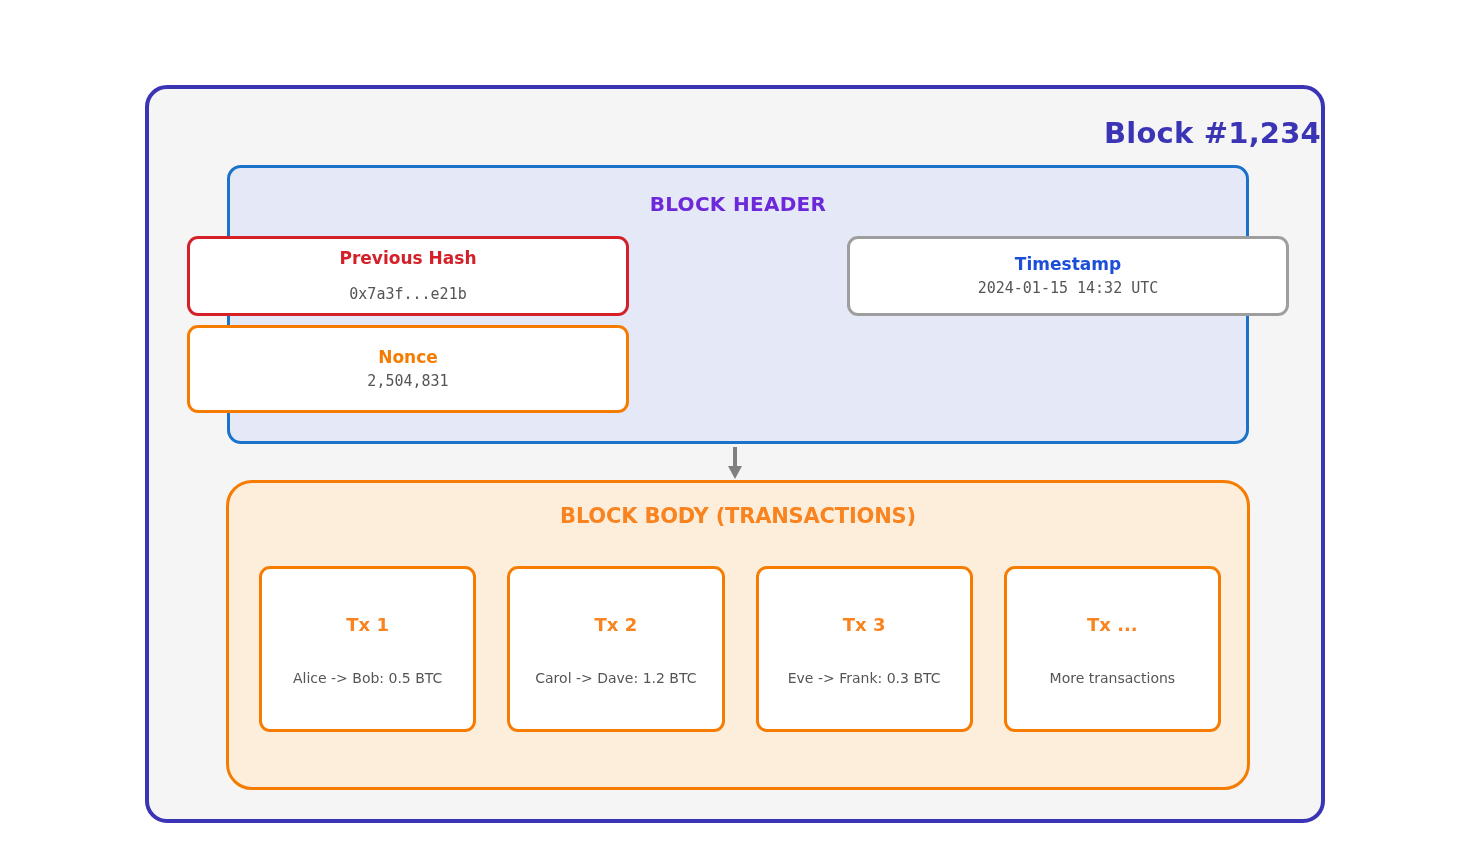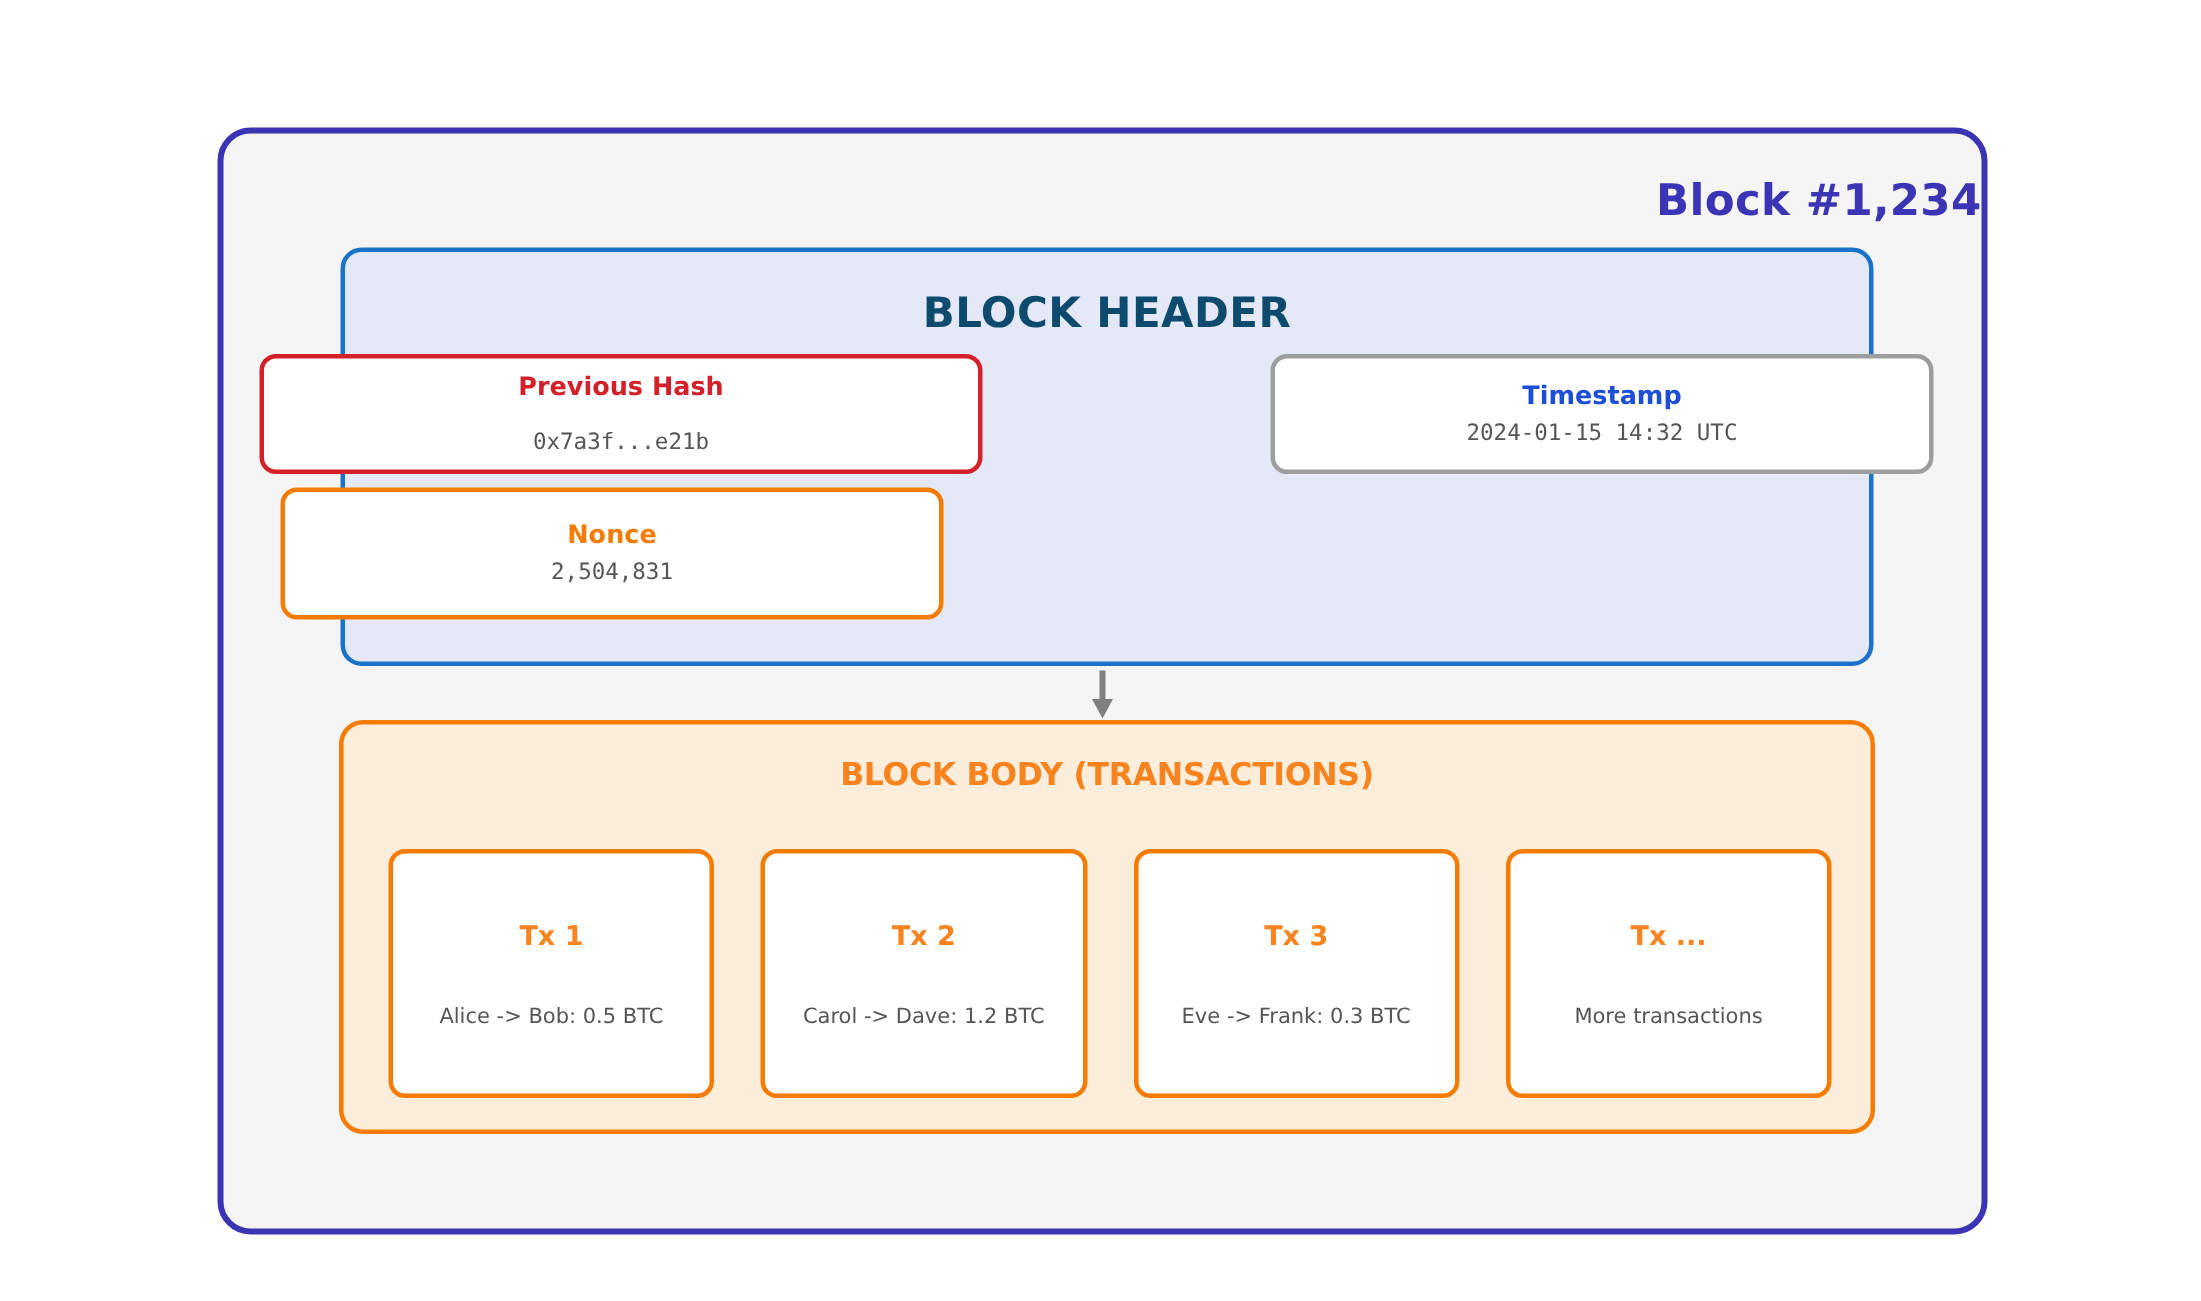--- a/index.html
+++ b/index.html
@@ -53,23 +53,23 @@
     border: 3px solid #1a73c8;
     border-radius: 14px;
     background: #e4e8f7;
   }
   #block-header-title {
     position: absolute;
     left: 0;
     top: 24px;
     width: 100%;
     text-align: center;
-    font-size: 28px;
-    font-weight: bold;
-    color: #0c4a6e;
+    font-size: 20px;
+    font-weight: bold;
+    color: #6d28d9;
     letter-spacing: 0.3px;
   }
 
   
   .hfield {
     position: absolute;
     box-sizing: border-box;
     background: #ffffff;
     border-radius: 11px;
     border: 3px solid #888;
@@ -85,21 +85,21 @@
   }
   .hfield .f-value {
     font-family: "DejaVu Sans Mono", "Liberation Mono", monospace;
     font-size: 15px;
     color: #555555;
     line-height: 1.35;
     margin-top: 2px;
   }
 
   
-  #field-prev-hash  { left: 24px;  top: 147px; width: 482px; height: 80px; border-color: #d32029; gap: 12px; }
+  #field-prev-hash  { left: 38px;  top: 147px; width: 442px; height: 80px; border-color: #d32029; gap: 12px; }
   #field-nonce      { left: 38px;  top: 236px; width: 442px; height: 88px; border-color: #f57c00; }
   #field-timestamp  { left: 698px; top: 147px; width: 442px; height: 80px; border-color: #9e9e9e; }
   #field-merkle     { left: 698px; top: 236px; width: 442px; height: 80px; border-color: #1f9b2f; }
 
   #field-prev-hash  .f-label { color: #d32029; }
   #field-nonce      .f-label { color: #f57c00; }
   #field-timestamp  .f-label { color: #1d4ed8; }
   #field-merkle     .f-label { color: #1f9b2f; }
 
   
@@ -111,24 +111,24 @@
     width: 20px;
     height: 34px;
   }
 
   
   #block-body-section {
     position: absolute;
     left: 77px;   
     top: 391px;   
     width: 1024px;
-    height: 276px;
+    height: 310px;
     box-sizing: border-box;
     border: 3px solid #f57c00;
-    border-radius: 16px;
+    border-radius: 26px;
     background: #fdeedb;
   }
   #block-body-title {
     position: absolute;
     left: 0;
     top: 21px;
     width: 100%;
     text-align: center;
     font-size: 21px;
     font-weight: bold;

